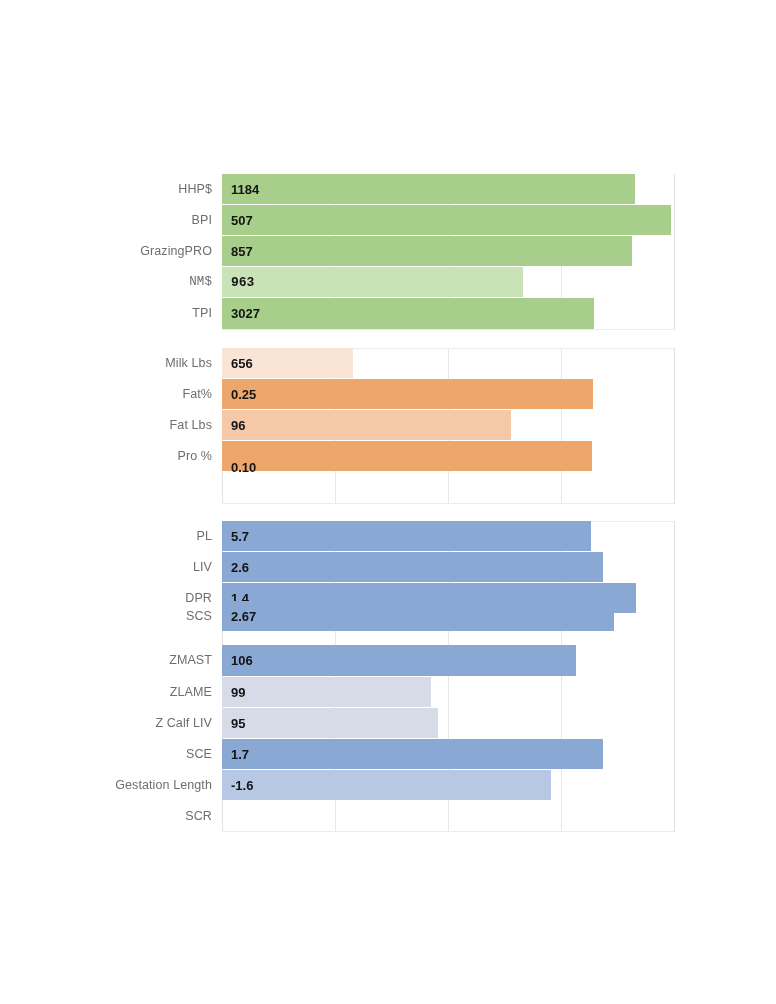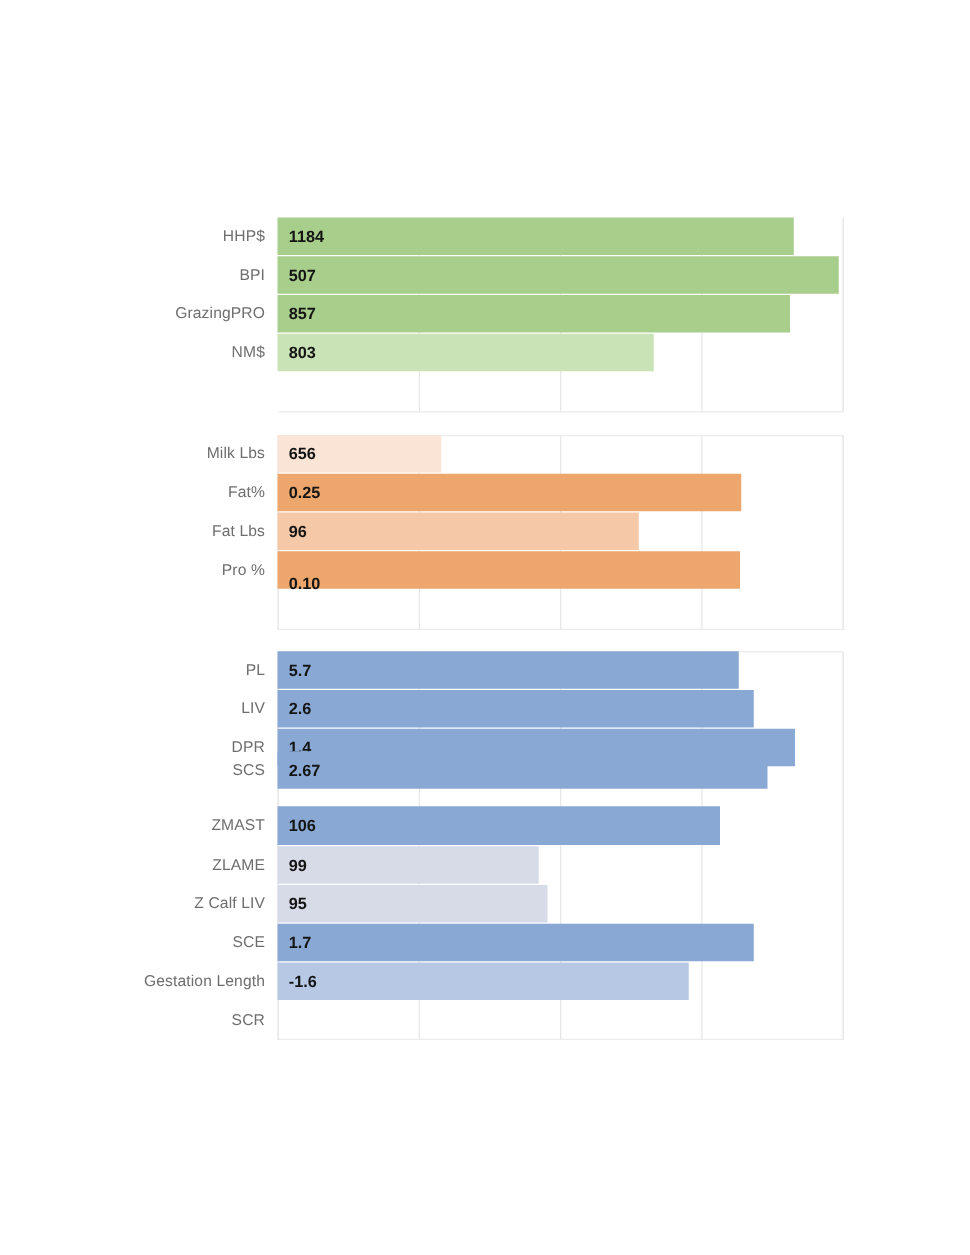--- a/index.html
+++ b/index.html
@@ -106,24 +106,29 @@
         <div class="row" style="position: absolute; left: 0px; top: 31.1px; height: 30.2px;">
           <div class="row-label" style="width: 212px; left: 0px; top: 50%; transform: translateY(-50%);">BPI</div>
           <div class="bar" style="left: 222px; width: 448.836px; height: 30.2px; background: rgb(168, 206, 140);"></div>
           <div class="bar-value" style="left: 231px;">507</div>
         </div>
         <div class="row" style="position: absolute; left: 0px; top: 62.2px; height: 30.2px;">
           <div class="row-label" style="width: 212px; left: 0px; top: 50%; transform: translateY(-50%);">GrazingPRO</div>
           <div class="bar" style="left: 222px; width: 409.964px; height: 30.2px; background: rgb(168, 206, 140);"></div>
           <div class="bar-value" style="left: 231px;">857</div>
         </div>
-        <div class="row" style="position: absolute; left: 0px; top: 93.3px; height: 30.2px;">
+        <div class="row" style="position: absolute; left: 0px; top: 93.3px; height: 30.2px; font-family: Liberation Mono, monospace;">
           <div class="row-label" style="width: 212px; left: 0px; top: 50%; transform: translateY(-50%);">NM$</div>
           <div class="bar" style="left: 222px; width: 300.58px; height: 30.2px; background: rgb(201, 226, 182);"></div>
-          <div class="bar-value" style="left: 231px;">803</div>
+          <div class="bar-value" style="left: 231px;">963</div>
+        </div>
+        <div class="row" style="position: absolute; left: 0px; top: 124.4px; height: 30.2px;">
+          <div class="row-label" style="width: 212px; left: 0px; top: 50%; transform: translateY(-50%);">TPI</div>
+          <div class="bar" style="left: 222px; width: 372.448px; height: 30.2px; background: rgb(168, 206, 140);"></div>
+          <div class="bar-value" style="left: 231px;">3027</div>
         </div>
       </div>
     </div>
     <div class="panel" style="top: 348px; height: 155.5px;">
       <div class="panel-inner">
         <div class="gridline" style="left: 335px; height: 155.5px;"></div>
         <div class="gridline" style="left: 448px; height: 155.5px;"></div>
         <div class="gridline" style="left: 561px; height: 155.5px;"></div>
         <div class="frame-top" style="left: 222px; width: 452px; top: 0px;"></div>
         <div class="frame-bottom" style="left: 222px; width: 452px; top: 154.5px;"></div>

